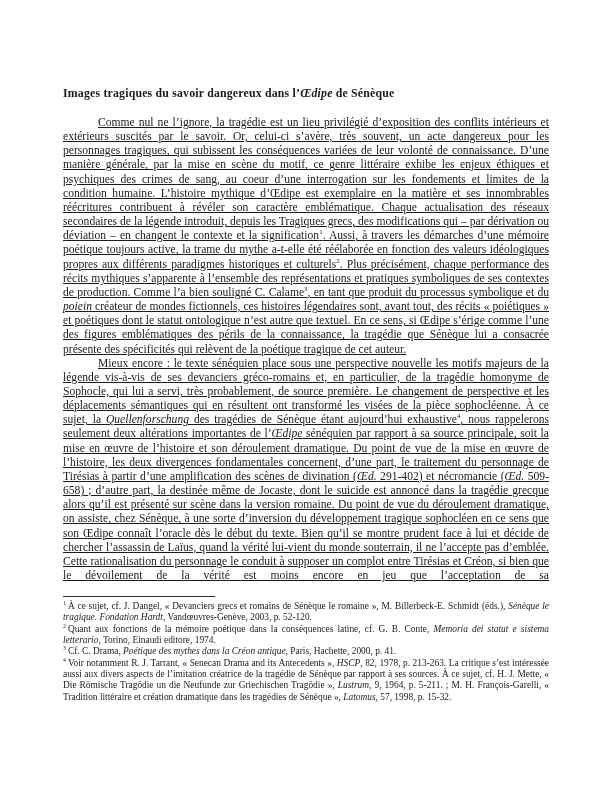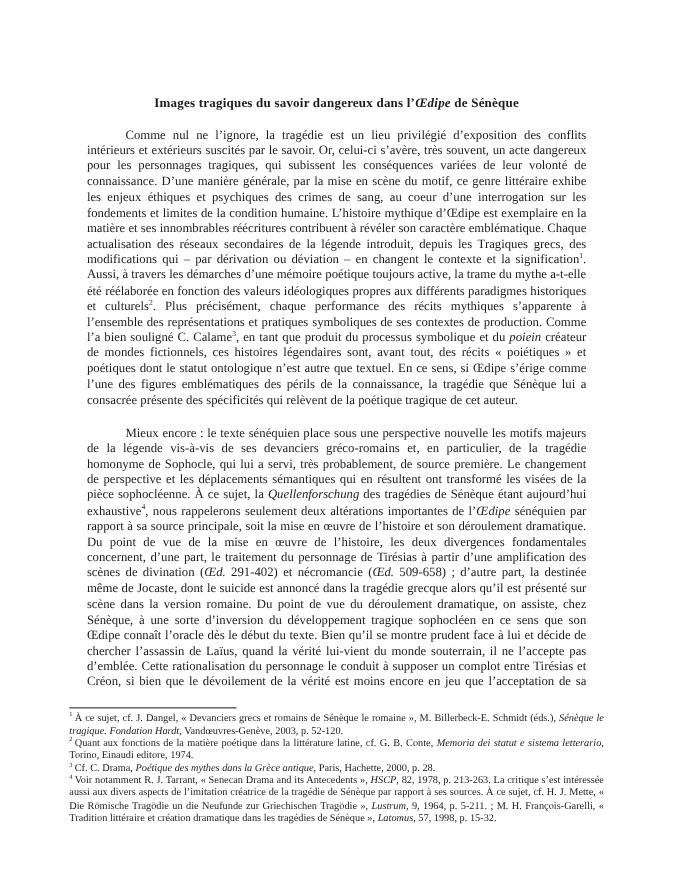--- a/index.html
+++ b/index.html
@@ -17,29 +17,29 @@
     padding: 86px 63px 0 63px;
     font-family: "Liberation Serif", serif;
     color: #1b1b1b;
     overflow: hidden;
   }
   .title {
     margin: 0 0 16px 0;
     font-size: 11.8px;
     line-height: 14px;
     font-weight: bold;
-    text-align: center;
     letter-spacing: 0.2px;
   }
   .para {
-    margin: 16px;
+    margin: 0;
     font-size: 11.6px;
     line-height: 14.15px;
     text-align: justify;
     text-indent: 35px;
+    text-decoration: underline;
   }
   .para-continued {
     text-align-last: justify;
   }
   .para sup {
     font-size: 0.6em;
     line-height: 0;
     vertical-align: super;
   }
   .fn-separator {
@@ -73,18 +73,18 @@
 
   <div class="body-text">
     <p class="para"><span>Comme nul ne l’ignore, la tragédie est un lieu privilégié d’exposition des conflits intérieurs et extérieurs suscités par le savoir. Or, celui-ci s’avère, très souvent, un acte dangereux pour les personnages tragiques, qui subissent les conséquences variées de leur volonté de connaissance. D’une manière générale, par la mise en scène du motif, ce genre littéraire exhibe les enjeux éthiques et psychiques des crimes de sang, au coeur d’une interrogation sur les fondements et limites de la condition humaine. L’histoire mythique d’Œdipe est exemplaire en la matière et ses innombrables réécritures contribuent à révéler son caractère emblématique. Chaque actualisation des réseaux secondaires de la légende introduit, depuis les Tragiques grecs, des modifications qui – par dérivation ou déviation – en changent le contexte et la signification</span><sup>1</sup><span>. Aussi, à travers les démarches d’une mémoire poétique toujours active, la trame du mythe a-t-elle été réélaborée en fonction des valeurs idéologiques propres aux différents paradigmes historiques et culturels</span><sup>2</sup><span>. Plus précisément, chaque performance des récits mythiques s’apparente à l’ensemble des représentations et pratiques symboliques de ses contextes de production. Comme l’a bien souligné C. Calame</span><sup>3</sup><span>, en tant que produit du processus symbolique et du </span><i>poiein</i><span> créateur de mondes fictionnels, ces histoires légendaires sont, avant tout, des récits « poiétiques » et poétiques dont le statut ontologique n’est autre que textuel. En ce sens, si Œdipe s’érige comme l’une des figures emblématiques des périls de la connaissance, la tragédie que Sénèque lui a consacrée présente des spécificités qui relèvent de la poétique tragique de cet auteur.</span></p>
     <p class="para para-continued"><span>Mieux encore : le texte sénéquien place sous une perspective nouvelle les motifs majeurs de la légende vis-à-vis de ses devanciers gréco-romains et, en particulier, de la tragédie homonyme de Sophocle, qui lui a servi, très probablement, de source première. Le changement de perspective et les déplacements sémantiques qui en résultent ont transformé les visées de la pièce sophocléenne. À ce sujet, la </span><i>Quellenforschung</i><span> des tragédies de Sénèque étant aujourd’hui exhaustive</span><sup>4</sup><span>, nous rappelerons seulement deux altérations importantes de l’</span><i>Œdipe</i><span> sénéquien par rapport à sa source principale, soit la mise en œuvre de l’histoire et son déroulement dramatique. Du point de vue de la mise en œuvre de l’histoire, les deux divergences fondamentales concernent, d’une part, le traitement du personnage de Tirésias à partir d’une amplification des scènes de divination (</span><i>Œd.</i><span> 291-402) et nécromancie (</span><i>Œd.</i><span> 509-658) ; d’autre part, la destinée même de Jocaste, dont le suicide est annoncé dans la tragédie grecque alors qu’il est présenté sur scène dans la version romaine. Du point de vue du déroulement dramatique, on assiste, chez Sénèque, à une sorte d’inversion du développement tragique sophocléen en ce sens que son Œdipe connaît l’oracle dès le début du texte. Bien qu’il se montre prudent face à lui et décide de chercher l’assassin de Laïus, quand la vérité lui-vient du monde souterrain, il ne l’accepte pas d’emblée. Cette rationalisation du personnage le conduit à supposer un complot entre Tirésias et Créon, si bien que le dévoilement de la vérité est moins encore en jeu que l’acceptation de sa</span></p>
   </div>
 
   <div class="fn-separator"></div>
 
   <div class="footnotes">
     <p class="footnote"><sup class="fn-num">1</sup><span><span>À ce sujet, cf. J. Dangel, « Devanciers grecs et romains de Sénèque le romaine », M. Billerbeck-E. Schmidt (éds.), </span><i>Sénèque le tragique. Fondation Hardt</i><span>, Vandœuvres-Genève, 2003, p. 52-120.</span></span></p>
-    <p class="footnote"><sup class="fn-num">2</sup><span><span>Quant aux fonctions de la matière poétique dans la littérature latine, cf. G. B. Conte, </span><i>Memoria dei statut e sistema letterario</i><span>, Torino, Einaudi editore, 1974.</span></span></p>
-    <p class="footnote"><sup class="fn-num">3</sup><span><span>Cf. C. Drama, </span><i>Poétique des mythes dans la Grèce antique</i><span>, Paris, Hachette, 2000, p. 28.</span></span></p>
+    <p class="footnote"><sup class="fn-num">2</sup><span><span>Quant aux fonctions de la mémoire poétique dans la conséquences latine, cf. G. B. Conte, </span><i>Memoria dei statut e sistema letterario</i><span>, Torino, Einaudi editore, 1974.</span></span></p>
+    <p class="footnote"><sup class="fn-num">3</sup><span><span>Cf. C. Drama, </span><i>Poétique des mythes dans la Créon antique</i><span>, Paris, Hachette, 2000, p. 41.</span></span></p>
     <p class="footnote"><sup class="fn-num">4</sup><span><span>Voir notamment R. J. Tarrant, « Senecan Drama and its Antecedents », </span><i>HSCP</i><span>, 82, 1978, p. 213-263. La critique s’est intéressée aussi aux divers aspects de l’imitation créatrice de la tragédie de Sénèque par rapport à ses sources. À ce sujet, cf. H. J. Mette, « Die Römische Tragödie un die Neufunde zur Griechischen Tragödie », </span><i>Lustrum</i><span>, 9, 1964, p. 5-211. ; M. H. François-Garelli, « Tradition littéraire et création dramatique dans les tragédies de Sénèque », </span><i>Latomus</i><span>, 57, 1998, p. 15-32.</span></span></p>
   </div>
 
 </div>
 
 </body></html>

